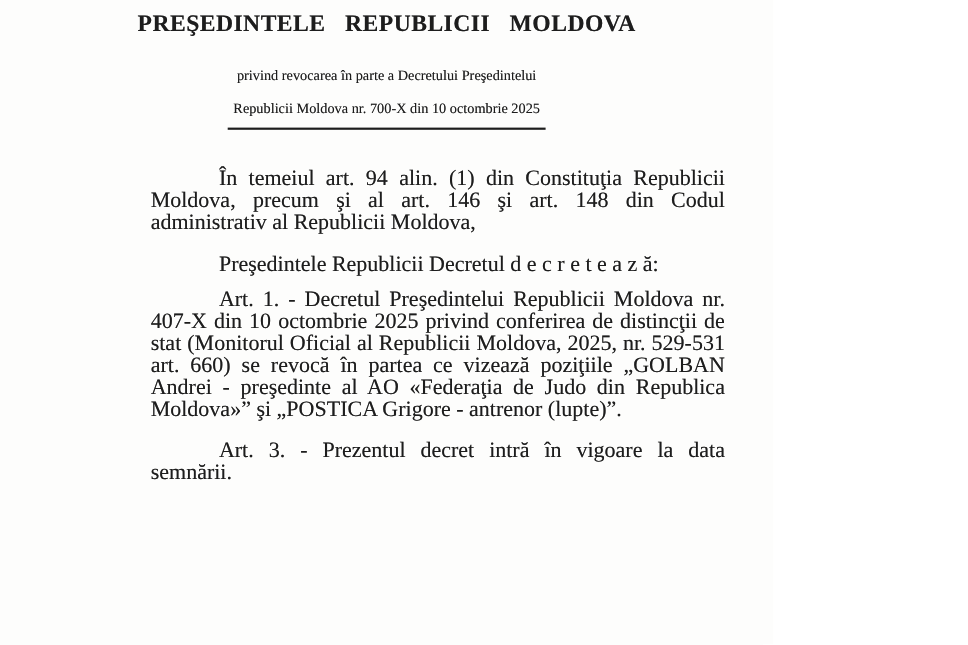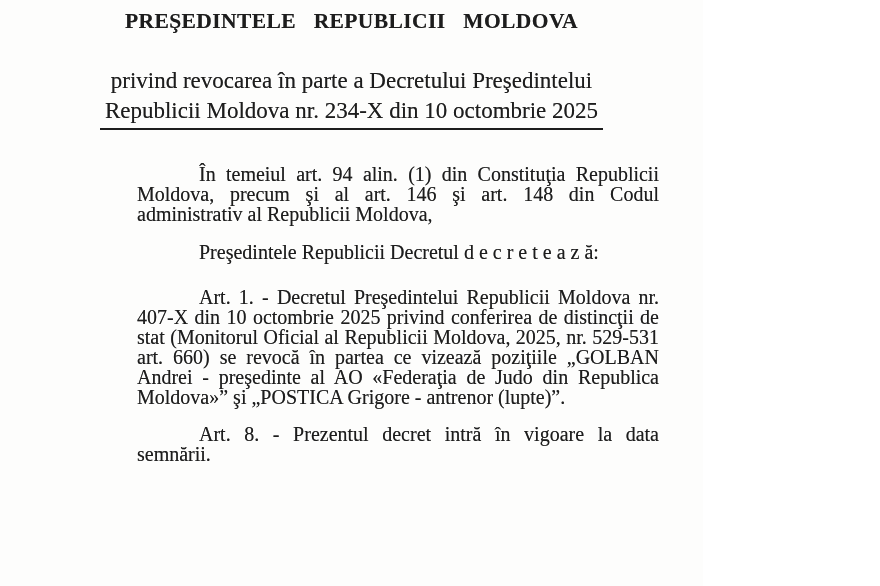--- a/index.html
+++ b/index.html
@@ -33,60 +33,60 @@
   }
   .doc-type {
     margin-top: 24px;
     font-size: 21px;
     line-height: 26px;
     font-weight: bold;
     letter-spacing: 2px;
     word-spacing: 4px;
   }
   .subtitle {
-    margin-top: 32px;
-    font-size: 23px;
+    margin-top: 20px;
+    font-size: 13px;
     line-height: 30px;
     font-family: Liberation Serif, serif;
   }
   .subtitle .underlined {
     display: inline-block;
     border-bottom: 2px solid var(--ink, #1d1d1d);
     padding: 0 5px 2px 5px;
   }
   .para {
     margin: 0;
     font-size: 20px;
     line-height: 20px;
     text-align: justify;
     text-indent: 62px;
   }
   .para.preamble  { margin-top: 34px; }
   .para.enacting  { margin-top: 18px; }
-  .para.article-1 { margin-top: 25px; }
+  .para.article-1 { margin-top: 12px; }
   .para.article-2 { margin-top: 17px; }
   .para.article-3 { margin-top: 20px; }
 </style>
 </head>
 <body>
 
 <div class="page">
 
   <div class="inst-title center-block">PREŞEDINTELE REPUBLICII MOLDOVA</div>
 
 
   <div class="subtitle center-block">
     <div>privind revocarea în parte a Decretului Preşedintelui</div>
     <div>
-      <span class="underlined">Republicii Moldova nr. 234-X din 10 octombrie 2025</span>
+      <span class="underlined">Republicii Moldova nr. 700-X din 10 octombrie 2025</span>
     </div>
   </div>
 
   <p class="para preamble">În temeiul art. 94 alin. (1) din Constituţia Republicii Moldova, precum şi al art. 146 şi art. 148 din Codul administrativ al Republicii Moldova,</p>
 
   <p class="para enacting">Preşedintele Republicii Decretul  d e c r e t e a z ă:</p>
 
   <p class="para article-1">Art. 1. - Decretul Preşedintelui Republicii Moldova nr. 407-X din 10 octombrie 2025 privind conferirea de distincţii de stat (Monitorul Oficial al Republicii Moldova, 2025, nr. 529-531 art. 660) se revocă în partea ce vizează poziţiile „GOLBAN Andrei - preşedinte al AO «Federaţia de Judo din Republica Moldova»” şi „POSTICA Grigore - antrenor (lupte)”.</p>
 
-  <p class="para article-2">Art. 8. - Prezentul decret intră în vigoare la data semnării.</p>
+  <p class="para article-2">Art. 3. - Prezentul decret intră în vigoare la data semnării.</p>
 
 
 </div>
 
 </body></html>

